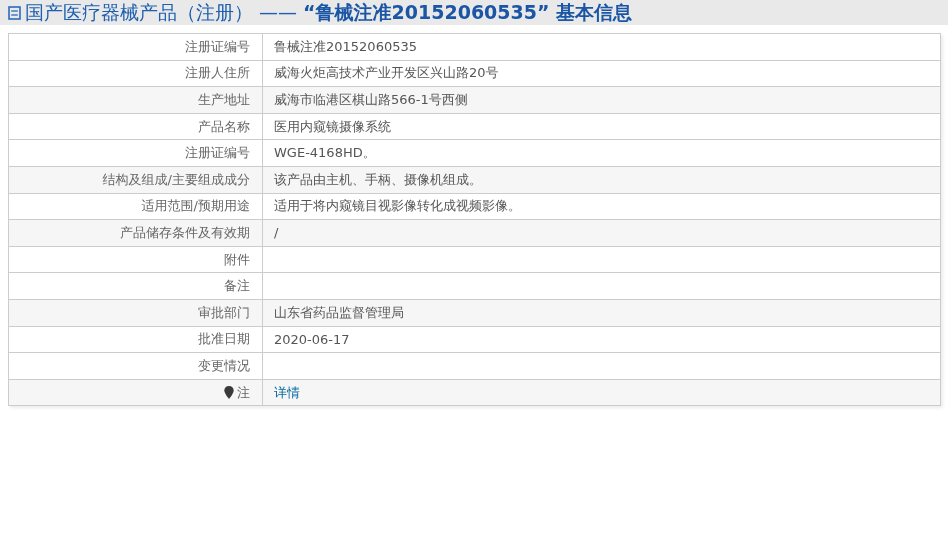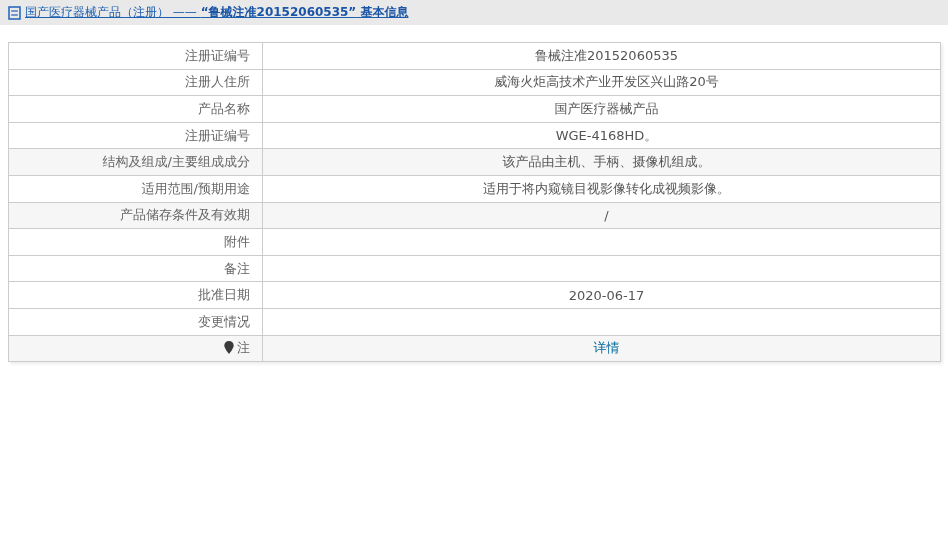--- a/index.html
+++ b/index.html
@@ -19,34 +19,33 @@
     padding-left: 8px;
     box-sizing: border-box;
   }
   .topbar .doc-icon {
     width: 13px;
     height: 14px;
     margin-right: 4px;
     flex: 0 0 auto;
   }
   .title-text {
-    font-size: 12px;
+    font-size: 19px;
     color: #1d5fb0;
     white-space: pre;
-    text-decoration: underline;
   }
   .title-text .strong {
     font-weight: bold;
     color: #1a55a6;
   }
   table.info-table {
     border-collapse: collapse;
     table-layout: fixed;
     width: 933px;
-    margin: 17px 0 0 8px;
+    margin: 8px 0 0 8px;
     box-shadow: 2px 2px 3px rgba(0,0,0,0.08);
     background: #ffffff;
   }
   table.info-table td {
     border: 1px solid #cccccc;
     height: 26.6px;
     font-size: 13px;
     vertical-align: middle;
     box-sizing: border-box;
     overflow: hidden;
@@ -54,21 +53,20 @@
   }
   td.label-cell {
     width: 254px;
     text-align: right;
     padding-right: 12px;
     color: #666666;
   }
   td.value-cell {
     padding-left: 11px;
     color: #555555;
-    text-align: center;
   }
   tr.alt {
     background: #f6f6f6;
   }
   a.details-link {
     color: #0369a1;
     text-decoration: none;
     cursor: pointer;
   }
   .pin-icon-svg {
@@ -93,23 +91,27 @@
 <table class="info-table">
   <tbody id="rows-body">
       <tr>
         <td class="label-cell"><span>注册证编号</span></td>
         <td class="value-cell"><span>鲁械注准20152060535</span></td>
       </tr>
       <tr>
         <td class="label-cell"><span>注册人住所</span></td>
         <td class="value-cell"><span>威海火炬高技术产业开发区兴山路20号</span></td>
       </tr>
+      <tr class="alt">
+        <td class="label-cell"><span>生产地址</span></td>
+        <td class="value-cell"><span>威海市临港区棋山路566-1号西侧</span></td>
+      </tr>
       <tr>
         <td class="label-cell"><span>产品名称</span></td>
-        <td class="value-cell"><span>国产医疗器械产品</span></td>
+        <td class="value-cell"><span>医用内窥镜摄像系统</span></td>
       </tr>
       <tr>
         <td class="label-cell"><span>注册证编号</span></td>
         <td class="value-cell"><span>WGE-4168HD。</span></td>
       </tr>
       <tr class="alt">
         <td class="label-cell"><span>结构及组成/主要组成成分</span></td>
         <td class="value-cell"><span>该产品由主机、手柄、摄像机组成。</span></td>
       </tr>
       <tr>
@@ -121,20 +123,24 @@
         <td class="value-cell"><span>/</span></td>
       </tr>
       <tr>
         <td class="label-cell"><span>附件</span></td>
         <td class="value-cell"><span></span></td>
       </tr>
       <tr>
         <td class="label-cell"><span>备注</span></td>
         <td class="value-cell"><span></span></td>
       </tr>
+      <tr class="alt">
+        <td class="label-cell"><span>审批部门</span></td>
+        <td class="value-cell"><span>山东省药品监督管理局</span></td>
+      </tr>
       <tr>
         <td class="label-cell"><span>批准日期</span></td>
         <td class="value-cell"><span>2020-06-17</span></td>
       </tr>
       <tr>
         <td class="label-cell"><span>变更情况</span></td>
         <td class="value-cell"><span></span></td>
       </tr>
       <tr class="alt">
         <td class="label-cell"><span><svg class="pin-icon-svg" viewBox="0 0 10 13" xmlns="http://www.w3.org/2000/svg">

